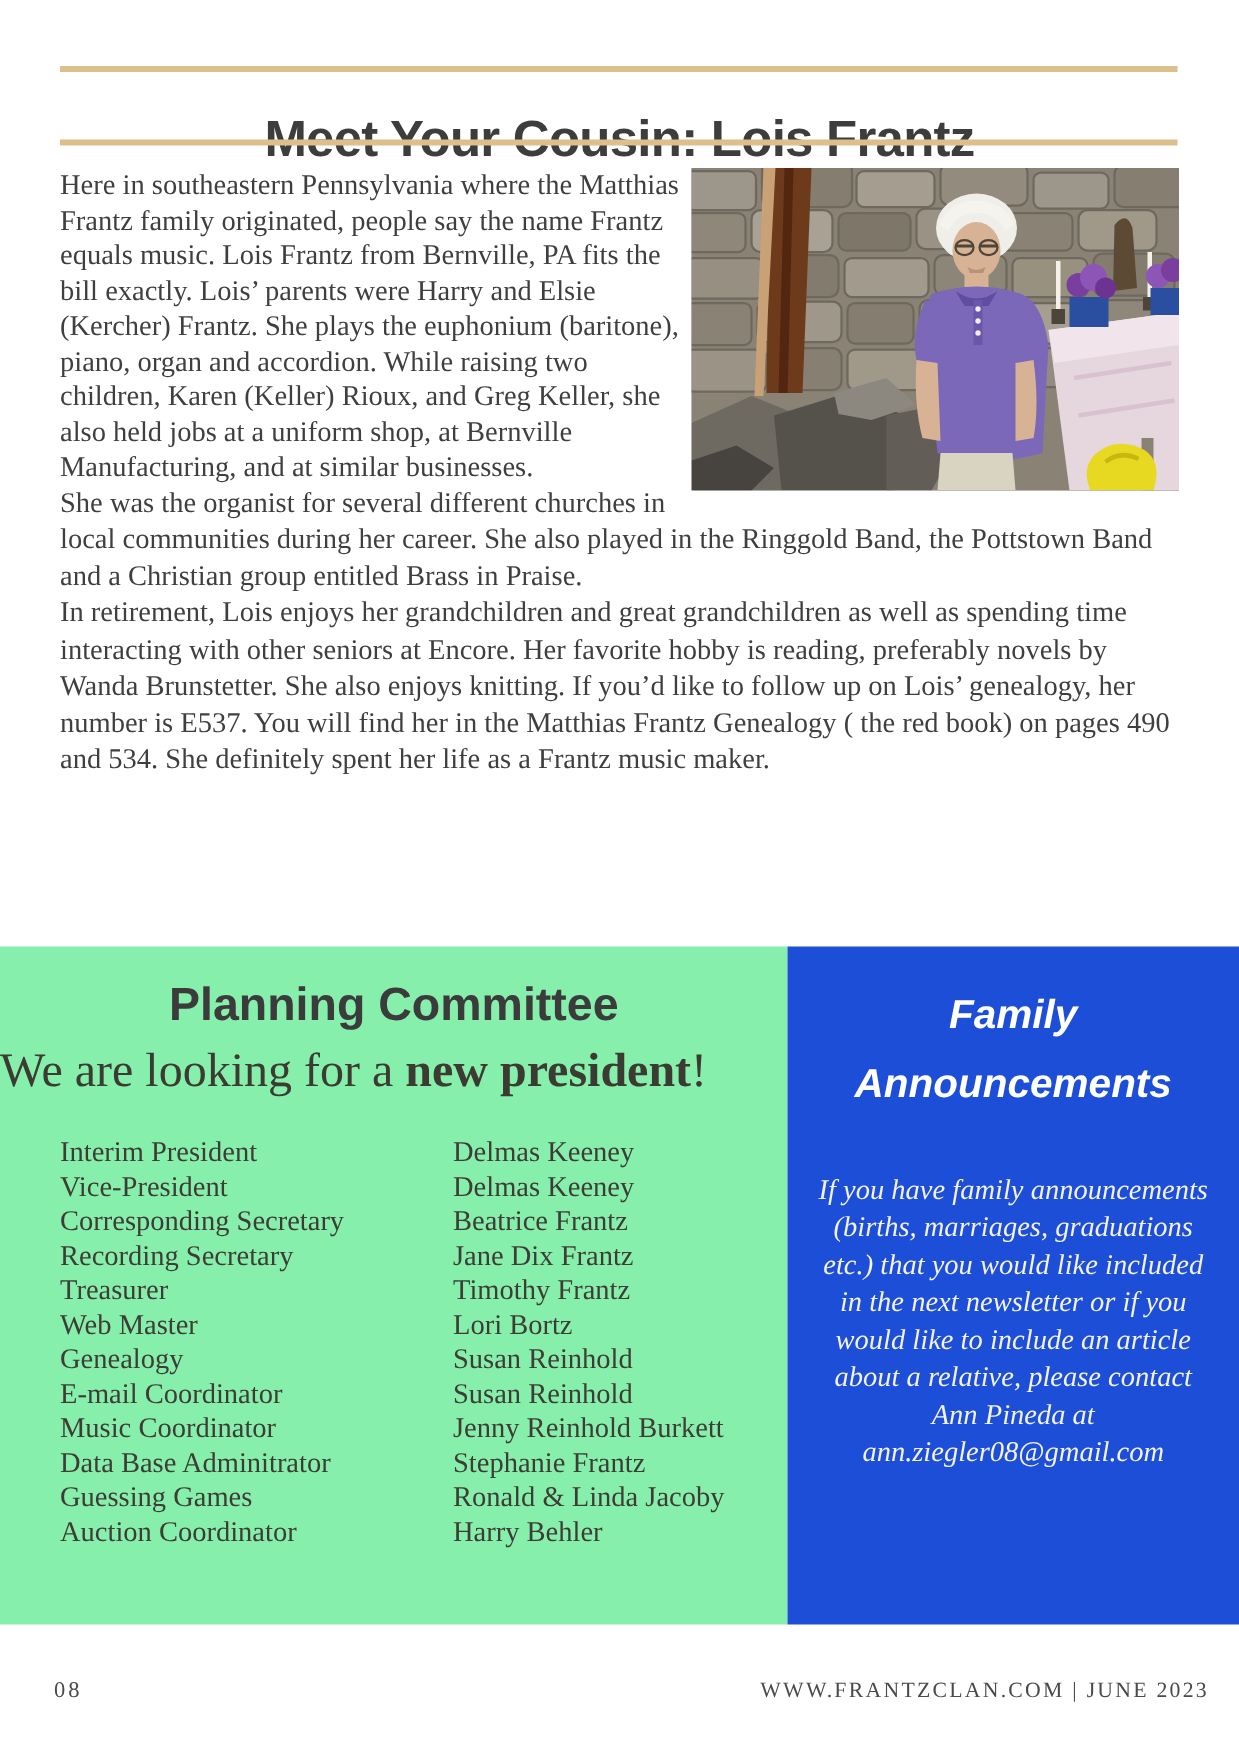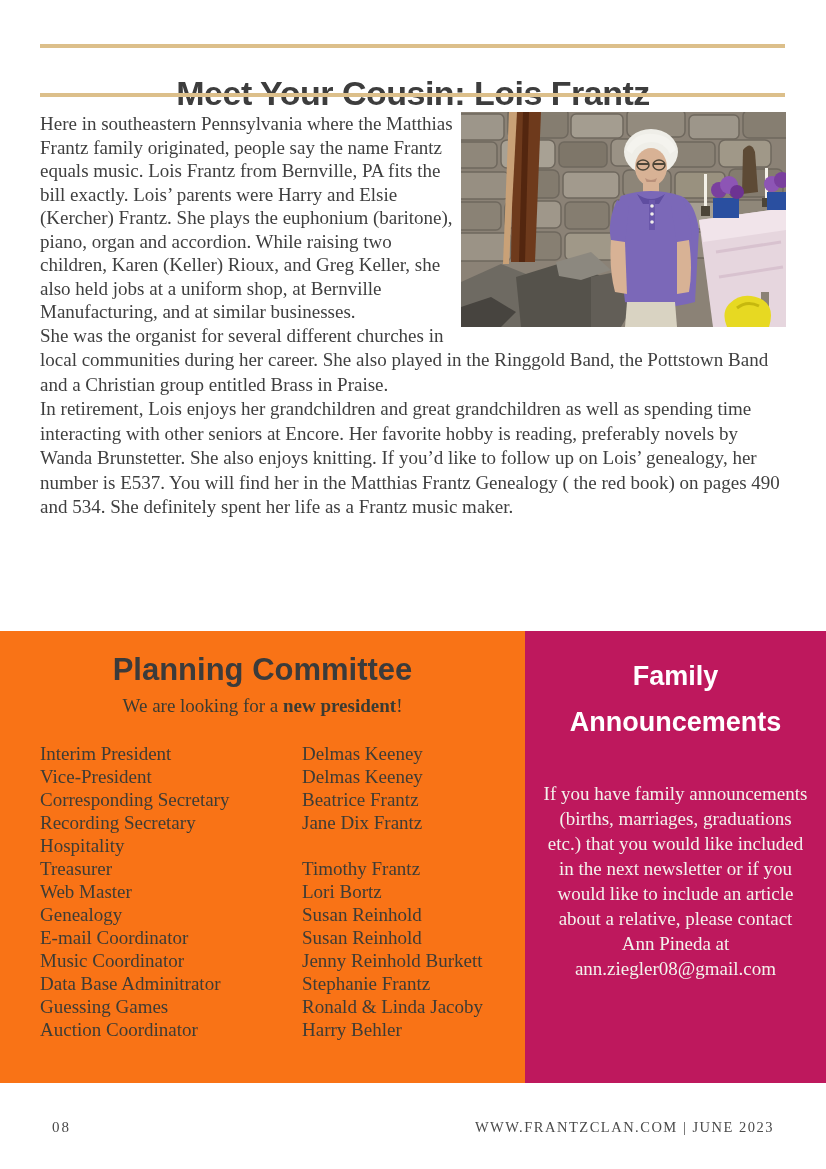--- a/index.html
+++ b/index.html
@@ -17,40 +17,40 @@
   
   .article{position:absolute;top:112px;left:40px;width:746px;font-size:19px;color:#3f3f3f;}
   .photo{float:right;width:325px;height:215px;margin:0 0 10px 8px;background:#8a857c;
     border:0;overflow:hidden;}
   .article p{margin:0;}
   .p1{line-height:23.5px;margin-top:3px;}
   .p2{line-height:24.5px;margin-top:24px;clear:left;}
   .p3{line-height:24.5px;margin-top:32px;}
 
   
-  .tan-panel{position:absolute;left:0;top:631px;width:525px;height:452px;background:#f97316;}
-  .dark-panel{position:absolute;left:525px;top:631px;width:301px;height:452px;background:#be185d;}
+  .tan-panel{position:absolute;left:0;top:631px;width:525px;height:452px;background:#86efac;}
+  .dark-panel{position:absolute;left:525px;top:631px;width:301px;height:452px;background:#1d4ed8;font-style:italic;}
 
   .committee-title{margin:21px 0 0 0;text-align:center;
     font-family:"Liberation Sans", sans-serif;font-weight:bold;font-size:31px;color:#3b3b3b;}
-  .committee-subtitle{margin:7px 0 0 0;text-align:center;font-size:19px;color:#3b3b32;}
+  .committee-subtitle{margin:7px 0 0 0;text-align:left;font-size:32px;color:#3b3b32;}
   .committee-subtitle b{font-weight:bold;}
   .committee-list{margin:25px 0 0 40px;width:460px;font-size:19px;color:#3e3c35;}
   .crow{display:flex;line-height:23px;gap:24px;}
   .crow .role{width:238px;flex:0 0 238px;}
   .crow .name{flex:1;}
 
   .fa-title{margin:22px 0 0 0;text-align:center;color:#ffffff;
     font-family:"Liberation Sans", sans-serif;font-weight:bold;font-size:27px;line-height:46px;}
   .fa-body{margin:36px 16px 0 16px;text-align:center;color:#f3f2ec;
     font-size:19px;line-height:25px;}
 
   
-  .footer-left{position:absolute;left:52px;top:1119px;font-size:15px;letter-spacing:2px;color:#4a4a4a;}
-  .footer-right{position:absolute;right:52px;top:1119px;font-size:14.5px;letter-spacing:1.5px;color:#4a4a4a;}
+  .footer-left{position:absolute;left:36px;top:1119px;font-size:15px;letter-spacing:2px;color:#4a4a4a;}
+  .footer-right{position:absolute;right:20px;top:1119px;font-size:14.5px;letter-spacing:1.5px;color:#4a4a4a;}
 </style>
 </head>
 <body>
 
 <div class="page">
 
   <div class="rule top"></div>
   <h1 class="page-title">Meet Your Cousin: Lois Frantz</h1>
   <div class="rule bottom"></div>
 
@@ -167,24 +167,20 @@
         </div>
         <div class="crow">
           <span class="role">Corresponding Secretary</span>
           <span class="name">Beatrice Frantz</span>
         </div>
         <div class="crow">
           <span class="role">Recording Secretary</span>
           <span class="name">Jane Dix Frantz</span>
         </div>
         <div class="crow">
-          <span class="role">Hospitality</span>
-          <span class="name">&nbsp;</span>
-        </div>
-        <div class="crow">
           <span class="role">Treasurer</span>
           <span class="name">Timothy Frantz</span>
         </div>
         <div class="crow">
           <span class="role">Web Master</span>
           <span class="name">Lori Bortz</span>
         </div>
         <div class="crow">
           <span class="role">Genealogy</span>
           <span class="name">Susan Reinhold</span>

